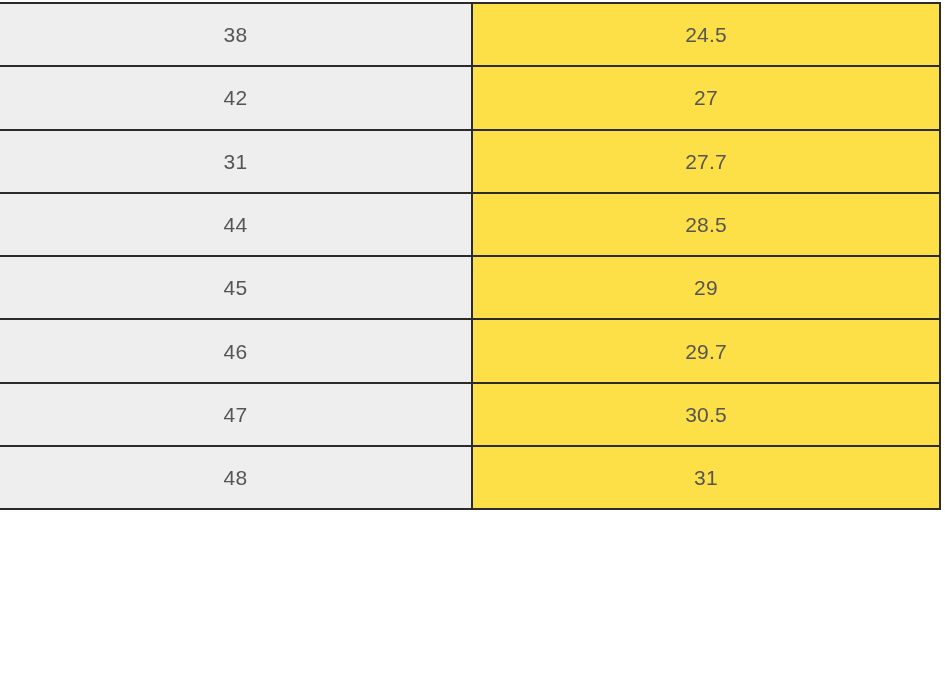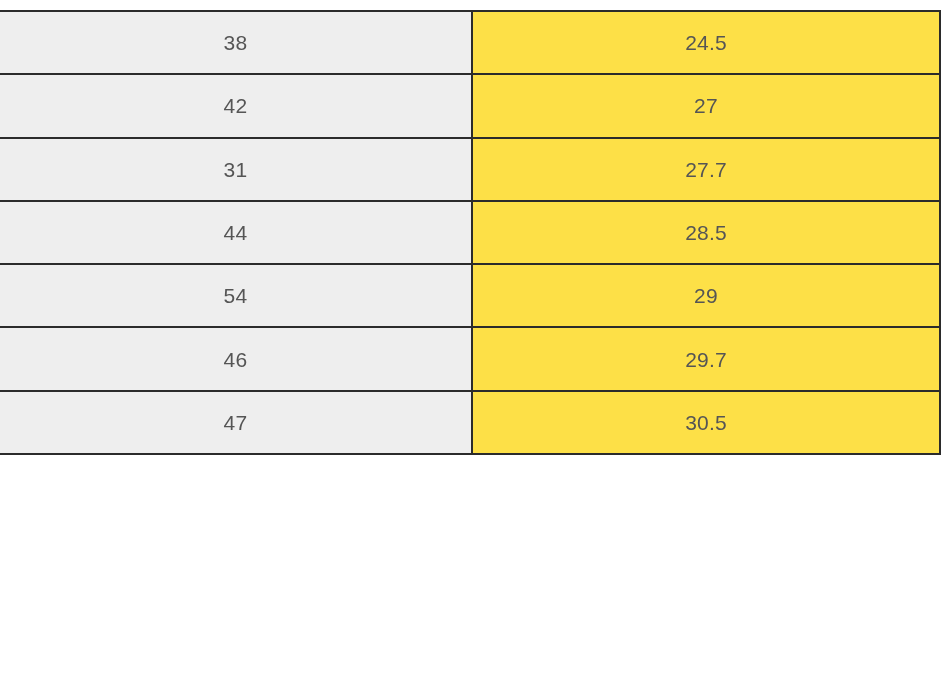--- a/index.html
+++ b/index.html
@@ -19,21 +19,21 @@
     position: relative;
     width: 945px;
     height: 700px;
     box-sizing: border-box;
     overflow: hidden;
   }
 
   .table-inner {
     position: absolute;
     left: 0;
-    top: 10px;
+    top: 2px;
     width: 937px;
     border-collapse: collapse;
     table-layout: fixed;
   }
 
   .table-inner tr {
     height: 63.3px;
   }
 
   .table-inner td {
@@ -81,26 +81,30 @@
         </tr>
         <tr>
           <td class="col-eu">31</td>
           <td class="col-cm">27.7</td>
         </tr>
         <tr>
           <td class="col-eu">44</td>
           <td class="col-cm">28.5</td>
         </tr>
         <tr>
-          <td class="col-eu">54</td>
+          <td class="col-eu">45</td>
           <td class="col-cm">29</td>
         </tr>
         <tr>
           <td class="col-eu">46</td>
           <td class="col-cm">29.7</td>
         </tr>
         <tr>
           <td class="col-eu">47</td>
           <td class="col-cm">30.5</td>
         </tr>
+        <tr>
+          <td class="col-eu">48</td>
+          <td class="col-cm">31</td>
+        </tr>
       </tbody>
   </table>
 </div>
 
 </body></html>

